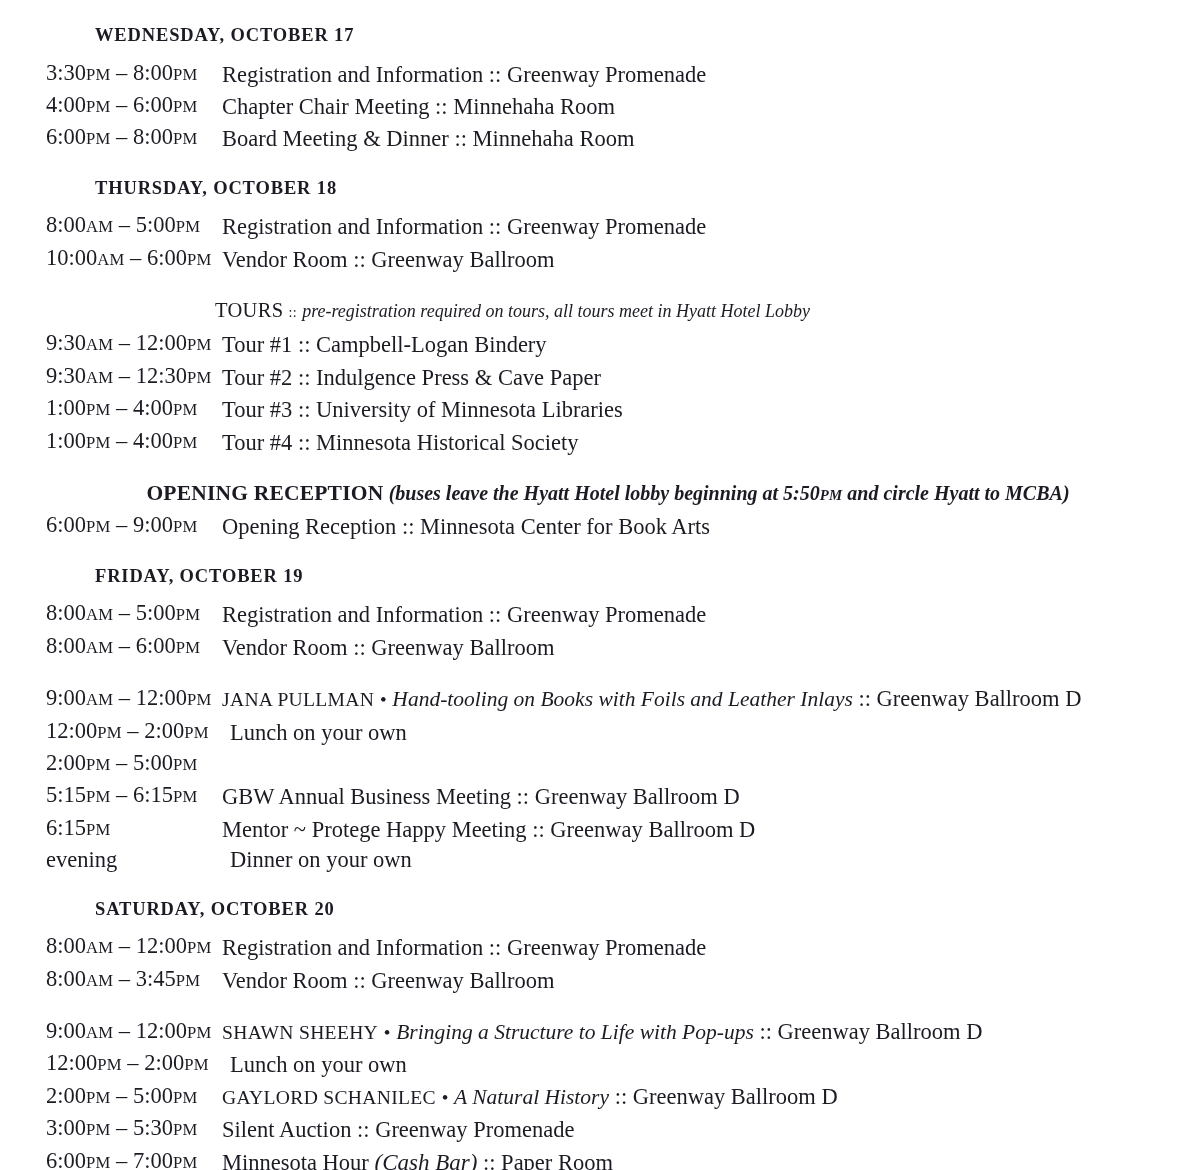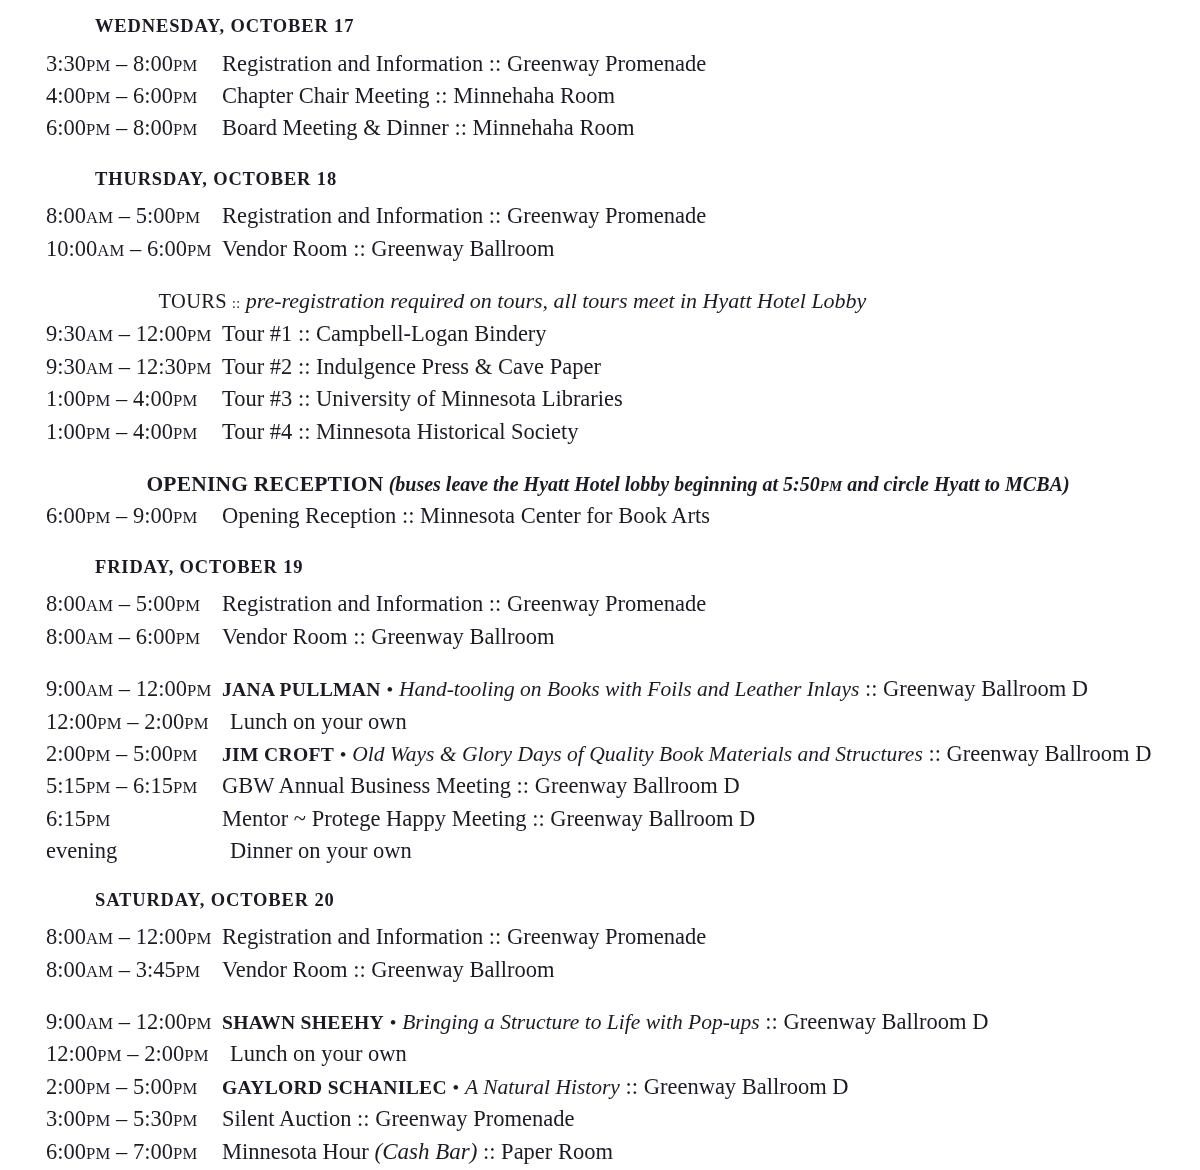--- a/index.html
+++ b/index.html
@@ -18,37 +18,37 @@
     position: relative;
     width: 1200px;
     height: 1170px;
     padding: 0;
     box-sizing: border-box;
     overflow: hidden;
   }
 
   
   .day-block { margin: 0; }
-  .day-block.first { padding-top: 17px; }
+  .day-block.first { padding-top: 26px; }
   .day-block + .day-block { padding-top: 24px; }
 
   .day-heading {
     font-size: 18.5px;
     font-weight: bold;
     letter-spacing: 0.85px;
     padding-left: 95px;
     line-height: 1.0;
     padding-bottom: 13px;
     white-space: nowrap;
   }
 
   
   .row {
     display: flex;
-    align-items: flex-start;
+    align-items: flex-end;
     line-height: 30.4px;
     font-size: 22.5px;
     white-space: nowrap;
   }
   .row .time {
     width: 222px;
     min-width: 222px;
     padding-left: 46px;
     box-sizing: border-box;
     font-size: 22.5px;
@@ -78,37 +78,36 @@
     font-size: 20.5px;
     letter-spacing: 0.3px;
   }
   .note .colons {
     font-style: normal;
     font-size: 14px;
     letter-spacing: 0.5px;
   }
   .note .it {
     font-style: italic;
-    font-size: 22px;
+    font-size: 18px;
   }
   .note.reception {
     padding-right: 0;
     padding-left: 16px;
     font-size: 21px;
     font-weight: bold;
   }
   .note.reception .caps { font-size: 21.5px; letter-spacing: 0.2px; }
   .note.reception .it { font-size: 20px; }
 
   
   .presenter {
     font-variant: normal;
     font-size: 19.6px;
     letter-spacing: 0.3px;
-    font-weight: bold;
   }
   .bullet { font-size: 19px; padding: 0 1px; }
   .title-it {
     font-style: italic;
     font-size: 21.5px;
   }
   .paren-it {
     font-style: italic;
     font-size: 23px;
   }
@@ -182,21 +181,20 @@
         <div class="row">
           <div class="time">9:00<span class="sc">AM</span> – 12:00<span class="sc">PM</span></div>
           <div class="desc"><span class="presenter">JANA PULLMAN</span><span class="bullet"> • </span><span class="title-it">Hand-tooling on Books with Foils and Leather Inlays</span><span> :: Greenway Ballroom D</span></div>
         </div>
         <div class="row indent">
           <div class="time">12:00<span class="sc">PM</span> – 2:00<span class="sc">PM</span></div>
           <div class="desc"><span>Lunch on your own</span></div>
         </div>
         <div class="row">
           <div class="time">2:00<span class="sc">PM</span> – 5:00<span class="sc">PM</span></div>
-          <div class="desc"><span class="presenter">JIM CROFT</span><span class="bullet"> • </span><span class="title-it">Old Ways &amp; Glory Days of Quality Book Materials and Structures</span><span> :: Greenway Ballroom D</span></div>
         </div>
         <div class="row">
           <div class="time">5:15<span class="sc">PM</span> – 6:15<span class="sc">PM</span></div>
           <div class="desc"><span>GBW Annual Business Meeting :: Greenway Ballroom D</span></div>
         </div>
         <div class="row">
           <div class="time">6:15<span class="sc">PM</span></div>
           <div class="desc"><span>Mentor ~ Protege Happy Meeting :: Greenway Ballroom D</span></div>
         </div>
         <div class="row indent">

